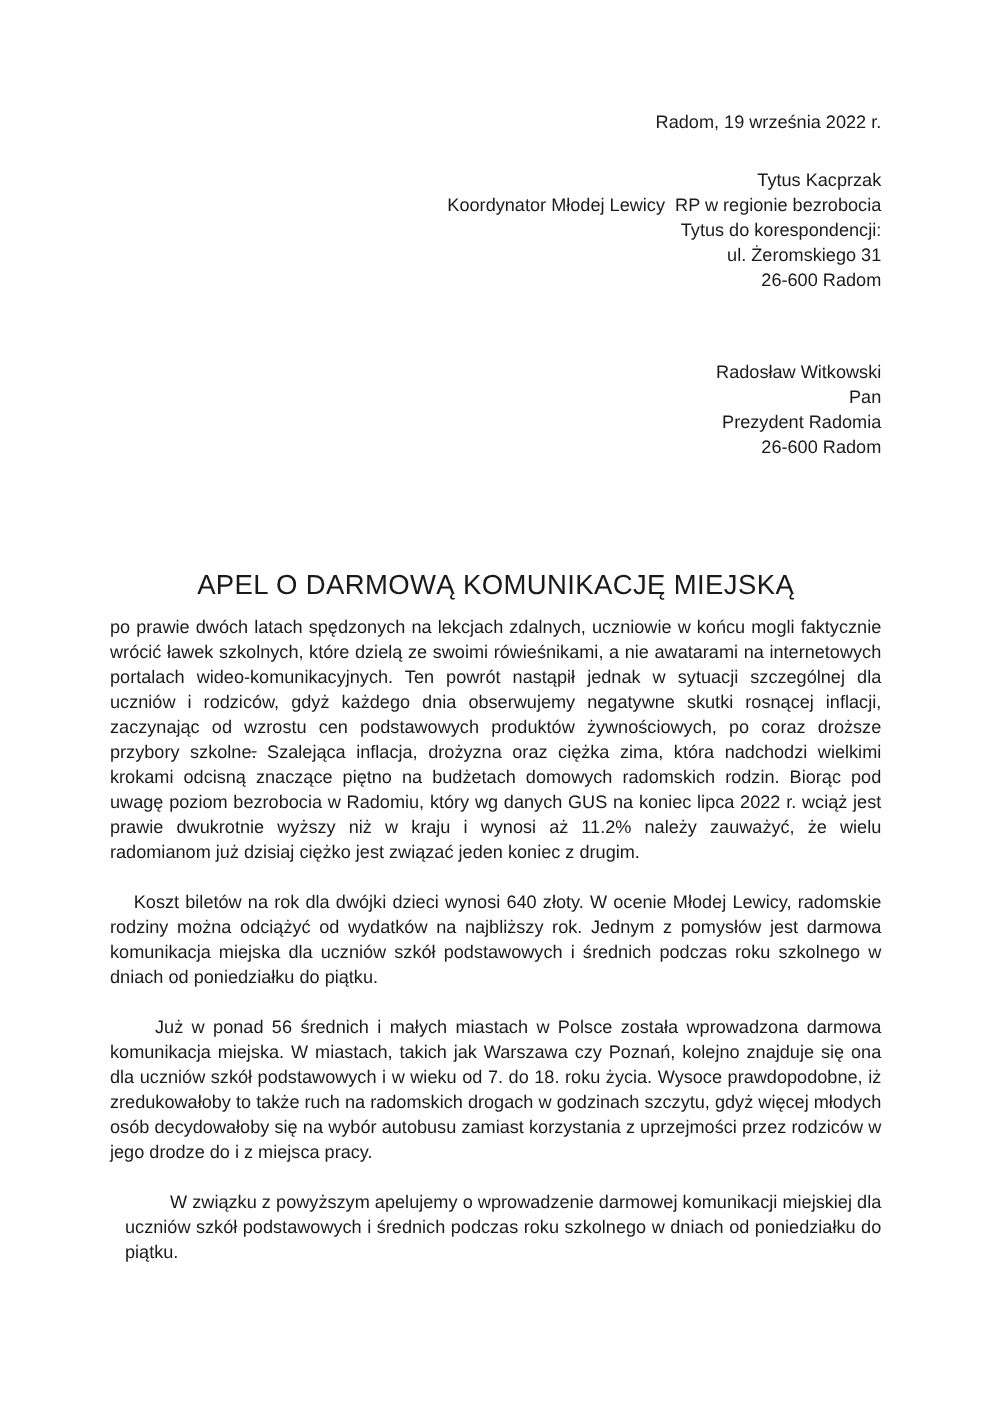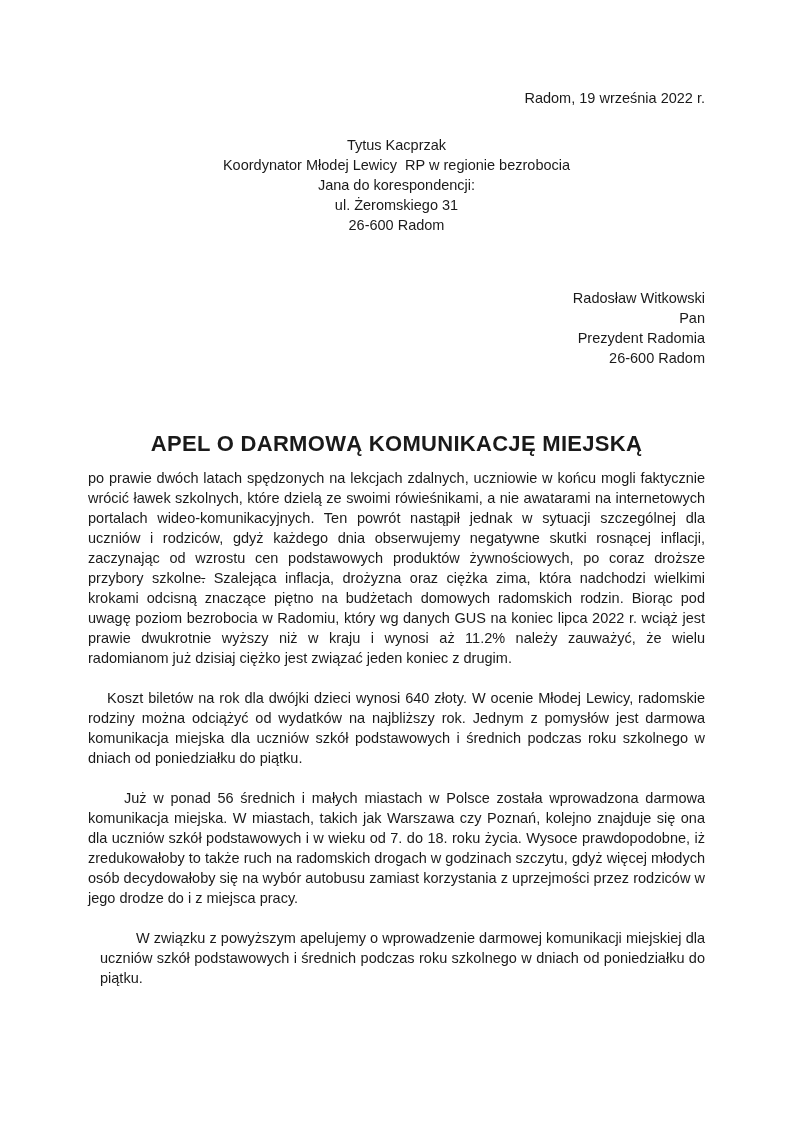--- a/index.html
+++ b/index.html
@@ -19,35 +19,35 @@
     font-family: "Liberation Sans", "DejaVu Sans", sans-serif;
     font-size: 14.5px;
     line-height: 20px;
     overflow: hidden;
   }
   .date-line {
     text-align: right;
   }
   .sender-block {
     margin-top: 27px;
-    text-align: center;
+    text-align: right;
   }
   .recipient-block {
     margin-top: 53px;
     text-align: right;
   }
   .addr-line {
     white-space: pre-wrap;
   }
   .letter-title {
-    margin-top: 62px;
+    margin-top: 86px;
     text-align: center;
     font-size: 22px;
     line-height: 28px;
-    font-weight: 700;
+    font-weight: 400;
     letter-spacing: 0.3px;
   }
   .salutation {
     margin-top: 30px;
   }
   .body-paragraph {
     margin: 0 0 20px 0;
     text-align: justify;
   }
   .para-1 { margin-top: 10px; text-indent: 0; }
@@ -61,21 +61,21 @@
 </head>
 <body>
 
 <div class="page">
 
   <div class="date-line">Radom, 19 września 2022 r.</div>
 
   <div class="sender-block">
     <div class="addr-line">Tytus Kacprzak</div>
     <div class="addr-line">Koordynator Młodej Lewicy  RP w regionie bezrobocia</div>
-    <div class="addr-line">Jana do korespondencji:</div>
+    <div class="addr-line">Tytus do korespondencji:</div>
     <div class="addr-line">ul. Żeromskiego 31</div>
     <div class="addr-line">26-600 Radom</div>
   </div>
 
   <div class="recipient-block">
     <div class="addr-line">Radosław Witkowski</div>
     <div class="addr-line">Pan</div>
     <div class="addr-line">Prezydent Radomia</div>
     <div class="addr-line">26-600 Radom</div>
   </div>

